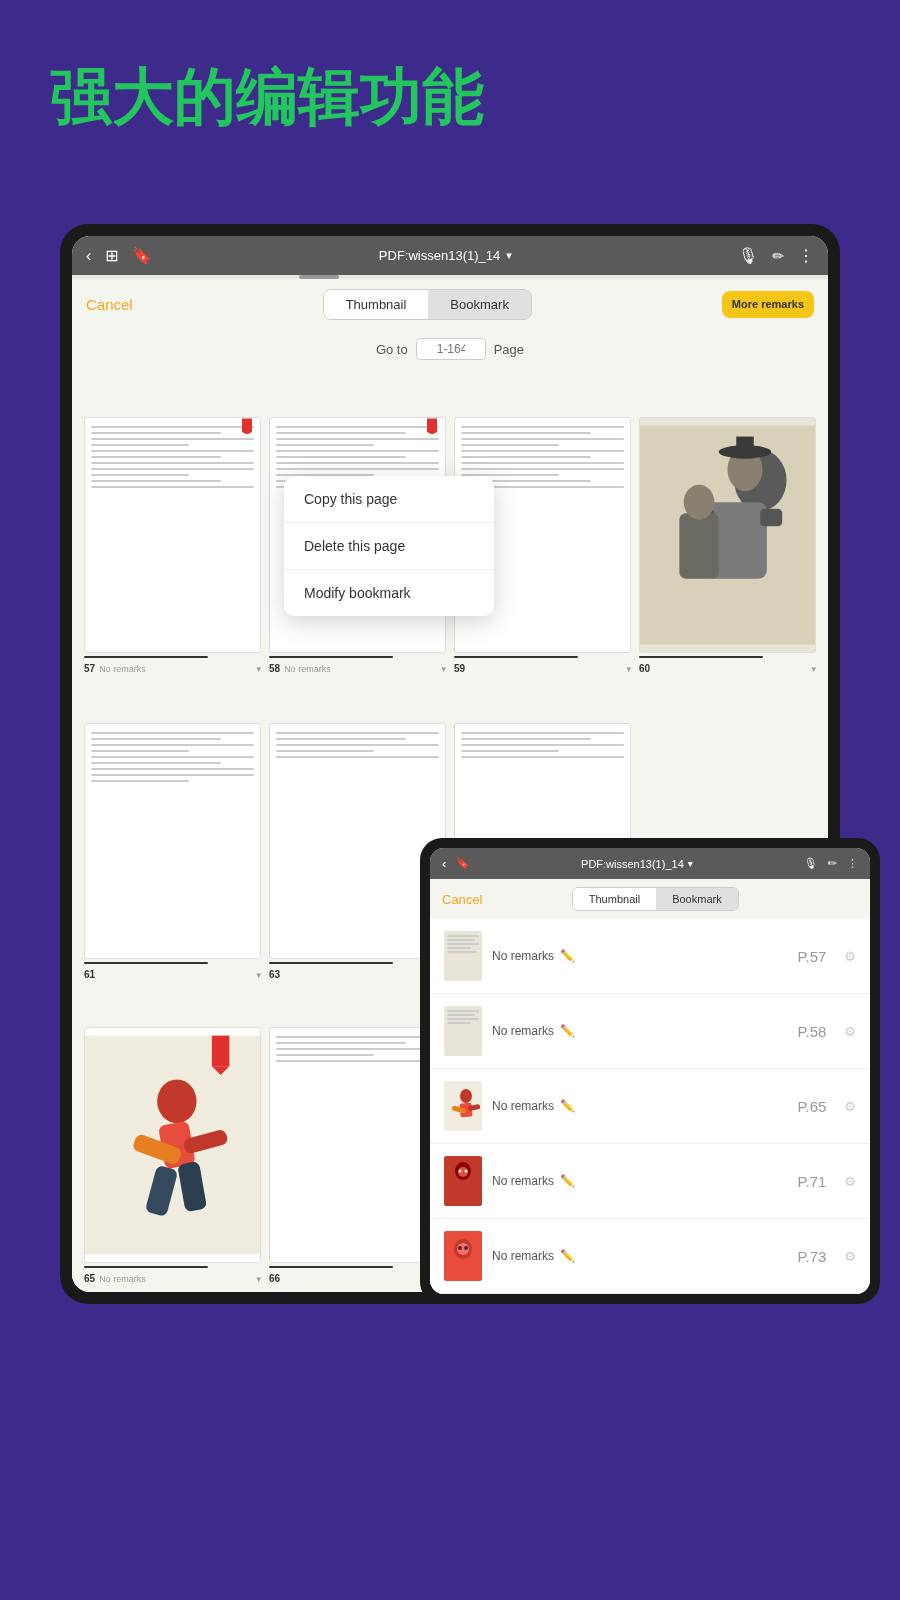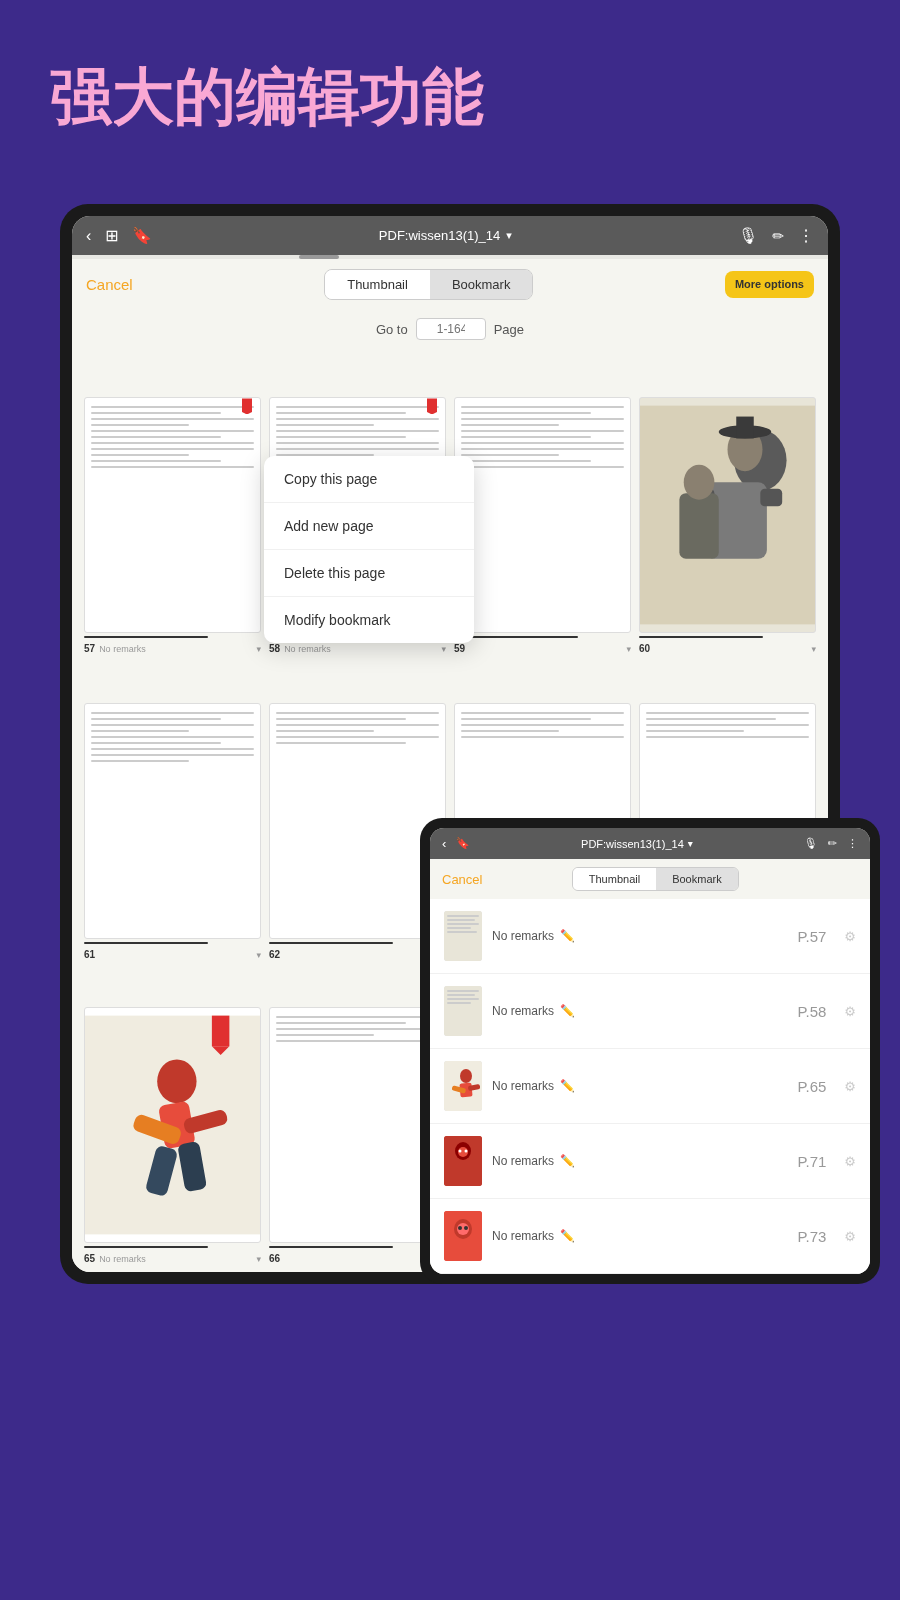--- a/index.html
+++ b/index.html
@@ -12,23 +12,23 @@
     }
 
     
     .header-section {
       padding: 60px 50px 30px 50px;
       color: white;
     }
     .main-title {
       font-size: 62px;
       font-weight: 900;
-      color: #f9a8d4;
+      color: #22c55e;
       line-height: 1.2;
-      margin-bottom: 20px;
+      margin-bottom: 40px;
     }
     .main-desc {
       font-size: 36px;
       color: white;
       line-height: 1.6;
       font-weight: 400;
     }
 
     
     .device-area {
@@ -232,21 +232,21 @@
     }
     .thumb-label .chevron {
       margin-left: auto;
       font-size: 9px;
       color: #999;
     }
 
     
     .context-menu {
       position: absolute;
-      left: 192px;
+      left: 212px;
       top: 108px;
       background: white;
       border-radius: 10px;
       box-shadow: 0 6px 24px rgba(0,0,0,0.18);
       width: 210px;
       z-index: 10;
       overflow: hidden;
     }
     .context-menu-item {
       padding: 15px 20px;
@@ -422,21 +422,21 @@
       <div class="scroll-bar-area">
         <div class="scroll-thumb"></div>
       </div>
 
       <div class="thumb-toolbar">
         <span class="cancel-btn">Cancel</span>
         <div class="tab-group">
           <div class="tab-item">Thumbnail</div>
           <div class="tab-item active">Bookmark</div>
         </div>
-        <div class="more-options-btn">More options</div>
+        <div class="more-options-btn">More remarks</div>
       </div>
 
       <div class="goto-row">
         <span>Go to</span>
         <input class="goto-input" type="text" placeholder="1-164" style="">
         <span>Page</span>
       </div>
 
       <div class="thumb-grid">
 
@@ -534,21 +534,20 @@
           </div>
           <div class="thumb-underline"></div>
           <div class="thumb-label">
             <span class="page-num">60</span>
             <span class="chevron">▾</span>
           </div>
         </div>
 
         <div class="context-menu">
           <div class="context-menu-item">Copy this page</div>
-          <div class="context-menu-item">Add new page</div>
           <div class="context-menu-item">Delete this page</div>
           <div class="context-menu-item">Modify bookmark</div>
         </div>
 
       </div>
 
       <div class="thumb-row2">
 
         <div class="thumb-cell">
           <div class="thumb-img">
@@ -564,36 +563,20 @@
                 <div class="line short"></div>
             </div>
           </div>
           <div class="thumb-underline"></div>
           <div class="thumb-label">
             <span class="page-num">61</span>
             <span class="chevron">▾</span>
           </div>
         </div>
 
-        <div class="thumb-cell">
-          <div class="thumb-img">
-            <div class="page-lines" style="padding:8px 6px">
-              <div class="line full"></div>
-                <div class="line med"></div>
-                <div class="line full"></div>
-              <div class="line short"></div>
-                <div class="line full"></div>
-                <div class="line med"></div>
-            </div>
-          </div>
-          <div class="thumb-underline"></div>
-          <div class="thumb-label">
-            <span class="page-num">62</span>
-          </div>
-        </div>
 
         <div class="thumb-cell">
           <div class="thumb-img">
             <div class="page-lines" style="padding:8px 6px">
               <div class="line full"></div>
                 <div class="line med"></div>
                 <div class="line full"></div>
               <div class="line short"></div>
                 <div class="line full"></div>
             </div>

